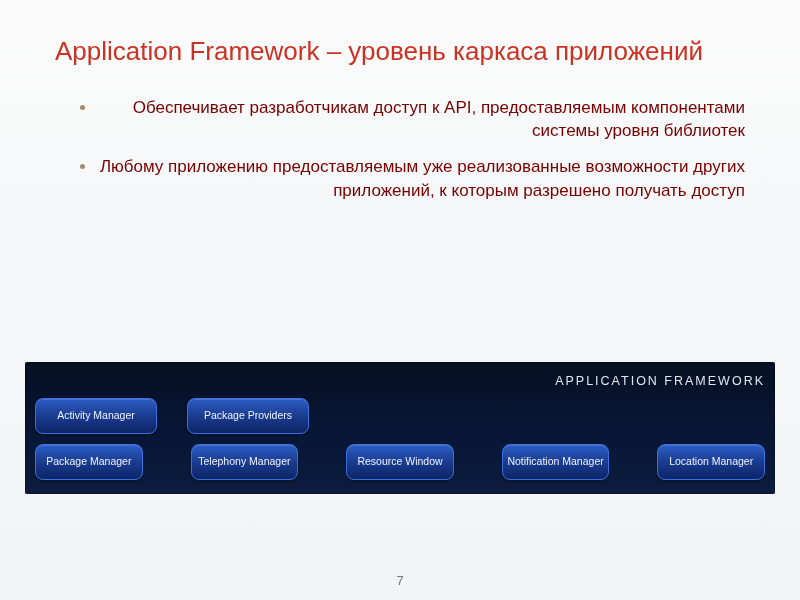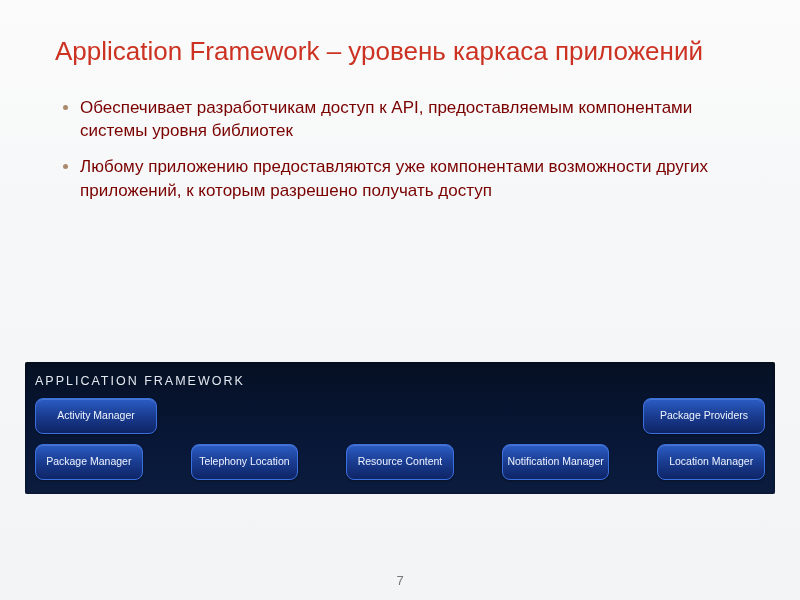--- a/index.html
+++ b/index.html
@@ -22,21 +22,22 @@
   .title {
     color: #cc3222;
     font-size: 26px;
     line-height: 1.25;
     font-weight: 400;
     margin-bottom: 28px;
   }
   ul.bullets {
     list-style: disc;
     padding-left: 25px;
-    margin: 0;
+    margin: 17px;
+    text-align: right;
   }
   ul.bullets li {
     color: #7a0000;
     font-size: 17px;
     line-height: 1.4;
     margin-bottom: 12px;
   }
   ul.bullets li::marker {
     color: #aa8a6a;
   }
@@ -48,28 +49,28 @@
     top: 362px;
     background: linear-gradient(to bottom, #051022 0%, #081635 50%, #0b1c3e 100%);
     border-radius: 2px;
     padding: 8px 10px 14px 10px;
     box-shadow: inset 0 0 3px rgba(0,0,0,0.5);
   }
   .framework-title {
     color: #e2e7f0;
     font-size: 12.5px;
     letter-spacing: 2px;
-    text-align: left;
+    text-align: right;
     font-family: Verdana, Arial, sans-serif;
     text-transform: uppercase;
     padding: 4px 0 10px 0;
   }
   .row {
     display: flex;
-    justify-content: space-between;
+    justify-content: flex-start;
     gap: 30px;
     margin-bottom: 10px;
   }
   .row:last-child { margin-bottom: 0; gap: 48px; }
   .box {
     background: linear-gradient(to bottom, #2b5dc5 0%, #1a3c90 50%, #0e2466 100%);
     border: 1px solid #3a70e0;
     border-radius: 8px;
     width: 122px;
     height: 36px;
@@ -98,35 +99,35 @@
 </style>
 </head>
 <body>
 
 <div class="slide">
 
   <div class="title">Application Framework – уровень каркаса приложений</div>
 
   <ul class="bullets">
     <li>Обеспечивает разработчикам доступ к API, предоставляемым компонентами системы уровня библиотек</li>
-    <li>Любому приложению предоставляются уже компонентами возможности других приложений, к которым разрешено получать доступ</li>
+    <li>Любому приложению предоставляемым уже реализованные возможности других приложений, к которым разрешено получать доступ</li>
   </ul>
 
   <div class="framework-panel">
     <div class="framework-title">Application Framework</div>
 
     <div class="row">
       <div class="box">Activity Manager</div>
       <div class="box">Package Providers</div>
     </div>
 
     <div class="row">
       <div class="box">Package Manager</div>
-      <div class="box">Telephony Location</div>
-      <div class="box">Resource Content</div>
+      <div class="box">Telephony Manager</div>
+      <div class="box">Resource Window</div>
       <div class="box">Notification Manager</div>
       <div class="box">Location Manager</div>
     </div>
   </div>
 
   <div class="page-number">7</div>
 
 </div>
 
 </body></html>

